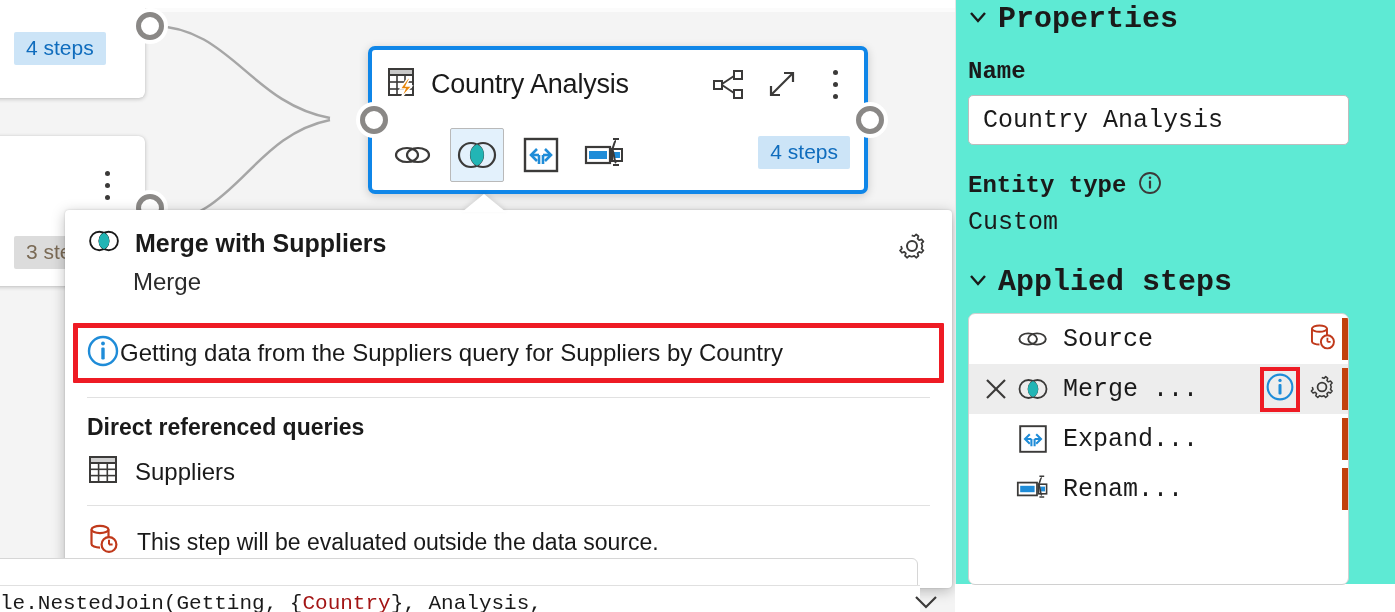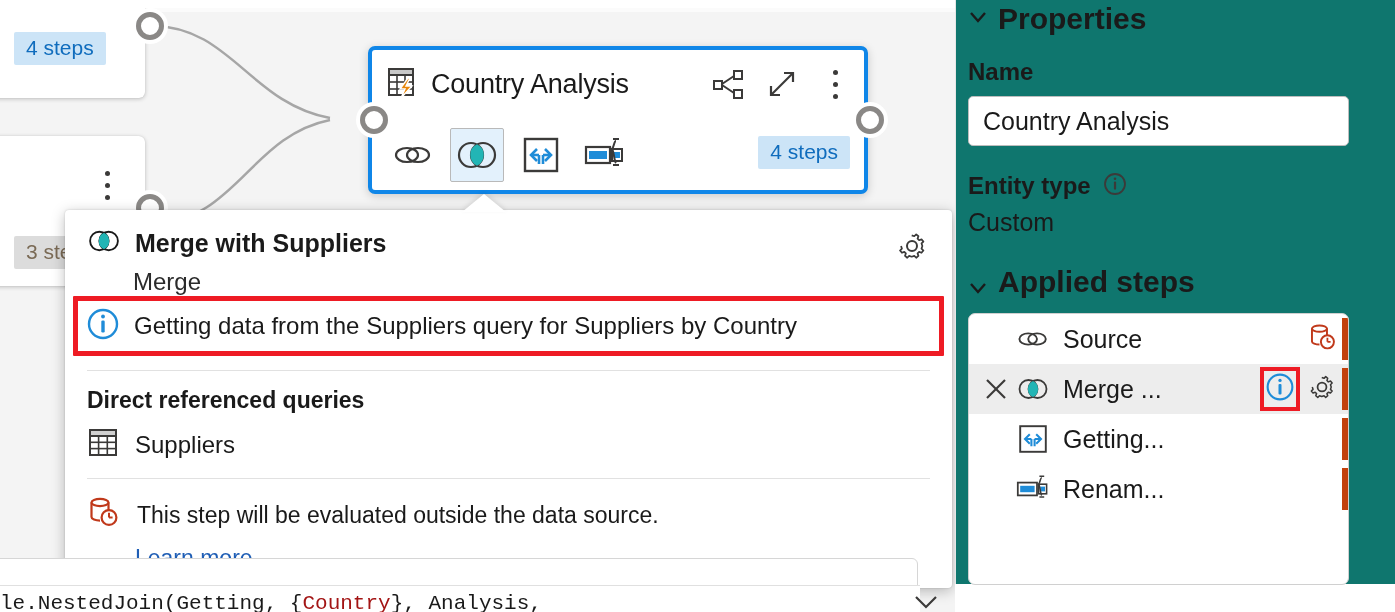--- a/index.html
+++ b/index.html
@@ -85,22 +85,22 @@
     border-bottom: 18px solid #ffffff;
     filter: drop-shadow(0 -2px 2px rgba(0,0,0,0.10));
     z-index: 3;
   }
   .pp-head { display:flex; align-items:center; padding: 18px 20px 0 22px; position:relative; }
   .pp-title { font-size: 25px; font-weight: bold; color:#1a1a1a; margin-left: 14px; }
   .pp-gear { position:absolute; right: 22px; top: 18px; }
   .pp-sub { font-size: 24px; color:#2b2b2b; padding: 10px 0 0 68px; }
 
   .pp-info-row {
-    display:flex; align-items:center; gap: 14px;
-    margin: 0 8px 0 8px; padding: 6px 8px;
+    display:flex; align-items:center; 
+    margin: 27px 8px 0 8px; padding: 6px 8px;
     border: 5px solid #ee1b24; border-radius: 1px; box-sizing: border-box;
   }
   .pp-info-text { font-size: 24px; color:#1a1a1a; white-space: nowrap; }
 
   .pp-div { height:1px; background:#e1e1e1; margin: 14px 22px 0 22px; }
 
   .pp-sec-title { font-size: 23px; font-weight: bold; color:#1a1a1a; padding: 16px 0 0 22px; }
   .pp-query { display:flex; align-items:center; gap: 16px; padding: 12px 0 0 22px; }
   .pp-query span { font-size: 24px; color:#1a1a1a; }
 
@@ -121,37 +121,37 @@
   .formula .str { color: #a31515; }
   .fbar-frame {
     position:absolute; left: -10px; bottom: 0px; width: 928px; height: 62px;
     border: 1px solid #d6d6d6; border-radius: 6px; background:#ffffff; box-sizing:border-box;
   }
   .fbar-chev { position:absolute; right: 14px; bottom: 4px; }
 
   
   .pane {
     position:absolute; left: 955px; top: 0; width: 440px; height: 584px;
-    background: #0f766e; border-left: 1px solid #e6e6e6;
-    padding: 0; box-sizing: border-box;
+    background: #5eead4; border-left: 1px solid #e6e6e6;
+    padding: 0; box-sizing: border-box; font-family: Liberation Mono, monospace;
   }
   .pane-inner { padding: 0 46px 0 12px; }
   .sec-head { display:flex; align-items:center; gap: 12px; padding-top: 2px; }
   .sec-head .txt { font-size: 30px; font-weight: bold; color:#1a1a1a; }
   .chev-d { width:18px; height:18px; }
   .fld-label { font-size: 24px; font-weight: bold; color:#1a1a1a; margin-top: 22px; }
   .fld-input {
     margin-top: 10px; height: 50px; border: 1px solid #bdbdbd; border-radius: 5px;
     display:flex; align-items:center; padding: 0 14px; box-sizing:border-box;
     font-size: 25px; color:#1a1a1a; background:#ffffff;
   }
   .fld-row { display:flex; align-items:center; gap: 12px; margin-top: 26px; }
   .fld-row .t { font-size: 24px; font-weight: bold; color:#1a1a1a; }
   .fld-val { font-size: 25px; color:#1a1a1a; margin-top: 8px; }
-  .sec-head2 { display:flex; align-items:flex-end; gap: 12px; margin-top: 28px; }
+  .sec-head2 { display:flex; align-items:center; gap: 12px; margin-top: 28px; }
   .sec-head2 .txt { font-size: 30px; font-weight: bold; color:#1a1a1a; }
 
   .steps-box {
     margin-top: 14px; border: 1px solid #d0d0d0; border-radius: 7px;
     height: 270px; position: relative; overflow: hidden; background:#ffffff;
   }
   .step-row {
     display:flex; align-items:center; height: 50px; position: relative; padding-left: 10px;
   }
   .step-row.sel { background:#ededed; }
@@ -460,21 +460,21 @@
             <svg width="32" height="32" viewBox="0 0 40 40">
               <rect x="4" y="4" width="32" height="32" fill="#ffffff" stroke="#3b3a39" stroke-width="2.4"></rect>
               <path d="M16 14 L10 20 L16 26" fill="none" stroke="#1f8cd8" stroke-width="2.6"></path>
               <line x1="10" y1="20" x2="18" y2="20" stroke="#1f8cd8" stroke-width="2.6"></line>
               <line x1="18" y1="20" x2="18" y2="29" stroke="#1f8cd8" stroke-width="2.6"></line>
               <path d="M24 14 L30 20 L24 26" fill="none" stroke="#1f8cd8" stroke-width="2.6"></path>
               <line x1="30" y1="20" x2="22" y2="20" stroke="#1f8cd8" stroke-width="2.6"></line>
               <line x1="22" y1="20" x2="22" y2="29" stroke="#1f8cd8" stroke-width="2.6"></line>
             </svg>
           </span>
-          <span class="step-label">Getting...</span>
+          <span class="step-label">Expand...</span>
           <span class="step-bar"></span>
         </div>
 
         <div class="step-row">
           <span class="step-x"></span>
           <span class="step-ico">
             <svg width="36" height="32" viewBox="0 0 44 40">
               <rect x="3" y="12" width="24" height="16" fill="#ffffff" stroke="#3b3a39" stroke-width="2.2"></rect>
               <rect x="6" y="16" width="18" height="8" fill="#1f8cd8"></rect>
               <rect x="29" y="14" width="10" height="12" fill="#ffffff" stroke="#3b3a39" stroke-width="2"></rect>

